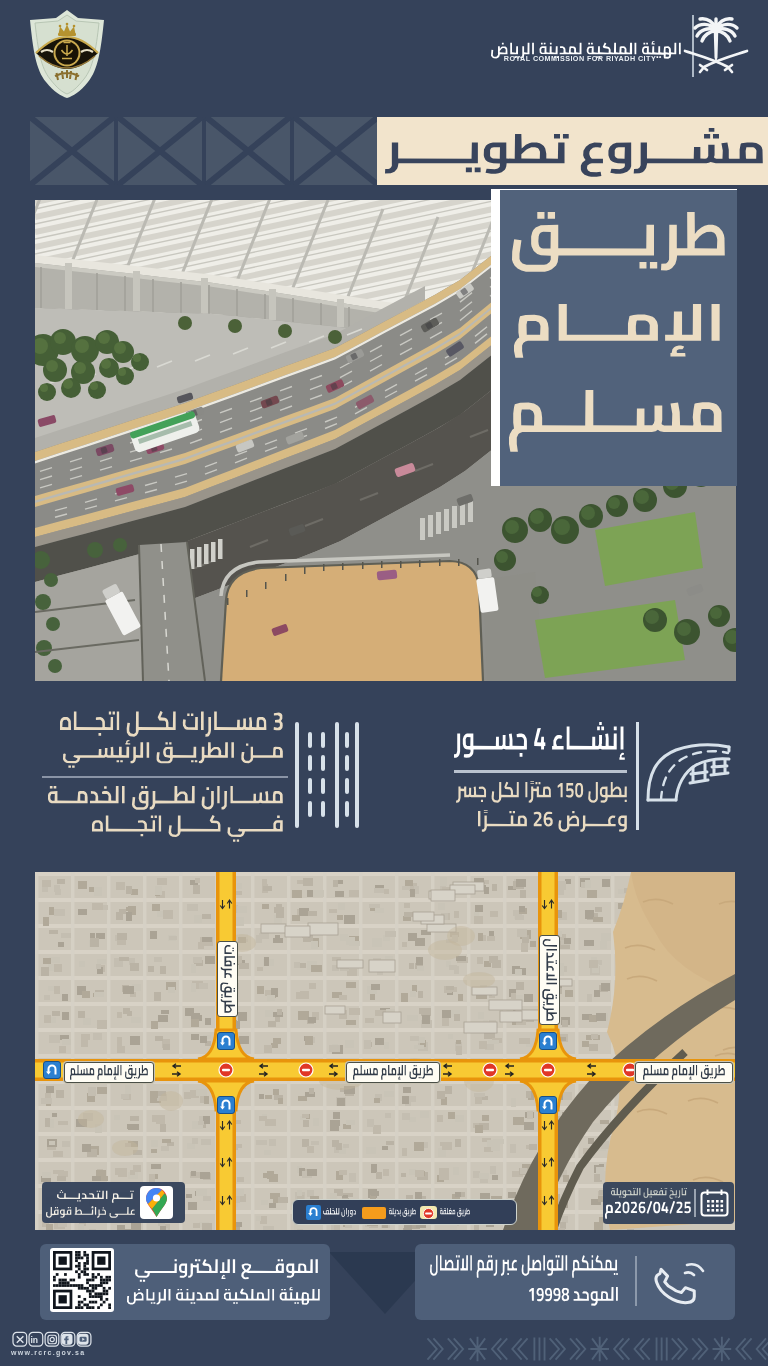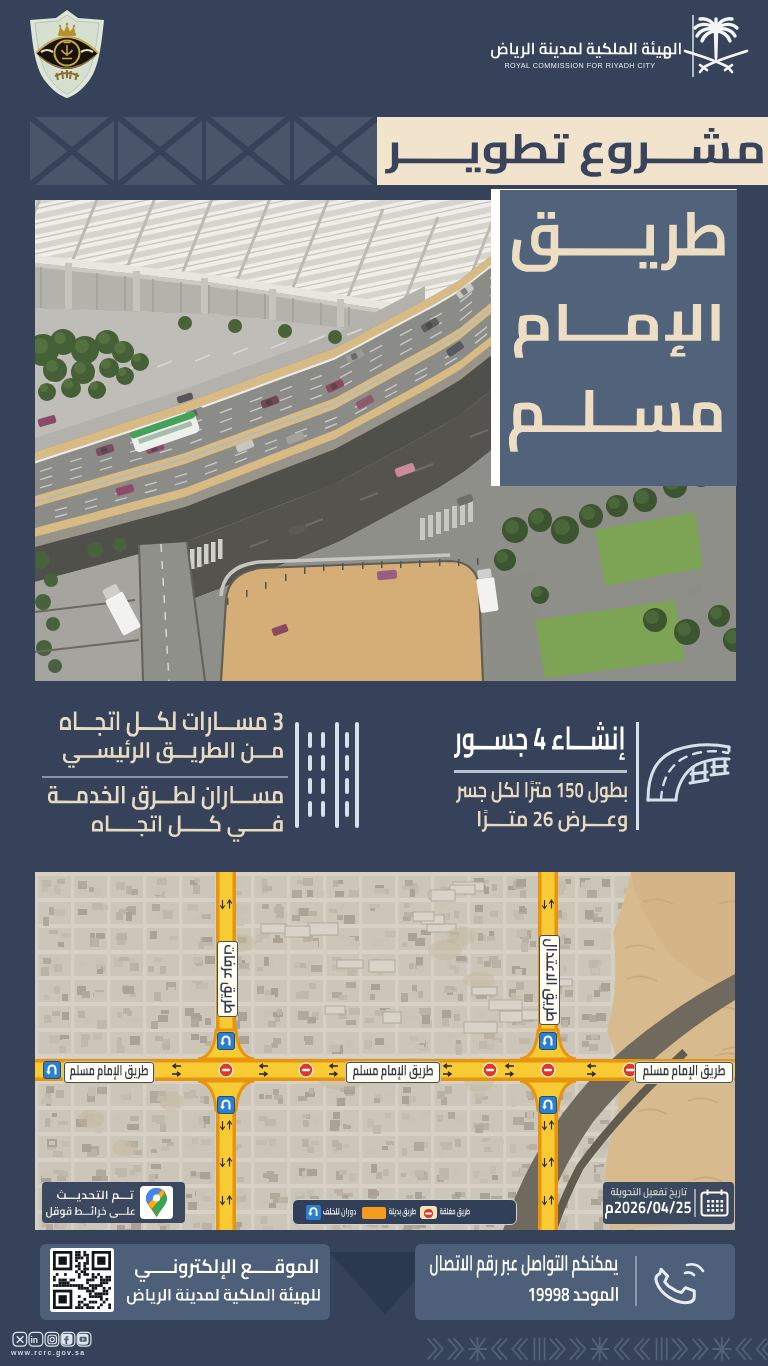--- a/index.html
+++ b/index.html
@@ -458,21 +458,21 @@
     <g transform="translate(660 390) rotate(-20)">
       <rect x="-8" y="-4" width="16" height="8" rx="2" fill="#8c8c88"></rect>
     </g>
     <g transform="translate(245 430) rotate(-20)">
       <rect x="-8" y="-4" width="16" height="8" rx="2" fill="#8c4a62"></rect>
     </g>
   </svg>
 <svg style="position:absolute;left:491px;top:41px" width="190" height="18" viewBox="0 0 212.5 18.2" preserveAspectRatio="none">
     <path d="M188.2 15.5L188.2 17.2L190.2 17.0L190.2 15.5ZM185.0 15.5L185.2 17.2L187.0 17.2L187.0 15.5ZM120.8 15.5L120.8 17.2L122.5 17.2L122.5 15.5ZM117.5 15.5L117.5 17.2L119.5 17.2L119.5 15.5ZM73.5 15.5L73.8 17.2L75.5 17.2L75.5 15.5ZM70.5 15.5L70.5 17.2L72.5 17.2L72.5 15.5ZM29.2 15.5L29.5 17.2L31.2 17.2L31.2 15.5ZM26.2 15.5L26.2 17.2L28.2 17.2L28.2 15.5ZM54.2 8.0L54.5 11.8L56.2 13.2L74.5 13.5L74.5 5.2L72.5 5.2L72.2 11.8L67.8 11.5L67.8 5.2L65.8 5.2L65.5 11.8L62.0 11.5L62.0 5.2L57.2 5.2L55.8 5.8L54.8 6.8ZM57.2 7.0L60.0 7.2L59.8 11.8L57.2 11.8L56.2 10.8L56.2 8.2ZM0.5 8.8L0.0 14.8L1.5 16.8L3.0 17.5L6.0 17.8L8.0 17.0L9.2 15.8L10.0 13.5L18.5 13.5L18.2 7.8L17.8 6.8L16.2 5.5L12.5 5.5L11.5 6.0L10.0 7.8L9.8 5.2L7.8 5.2L7.8 14.2L6.0 16.0L3.2 15.8L2.0 14.5L2.5 9.0ZM9.8 10.0L11.8 7.8L13.2 7.0L14.8 7.0L16.2 8.2L16.5 9.0L16.2 11.8L9.8 11.5ZM210.2 1.8L210.2 13.5L212.2 13.5L212.2 1.8ZM207.2 1.8L205.2 1.8L205.0 11.8L201.2 11.5L201.2 8.8L200.8 7.0L199.0 5.5L198.0 5.2L194.0 5.5L193.5 6.0L193.0 11.8L189.2 11.5L189.2 5.2L187.2 5.2L187.0 11.8L182.5 11.5L182.5 5.2L180.5 5.2L180.2 11.8L176.5 11.5L176.5 5.2L171.8 5.2L169.8 6.2L168.8 8.8L169.0 11.2L170.2 13.0L171.8 13.5L193.2 13.8L193.2 16.5L193.8 17.8L198.2 18.0L200.8 16.8L201.5 13.5L207.2 13.5ZM195.2 16.0L195.5 13.5L199.2 13.8L199.2 15.0L198.5 16.0ZM195.8 7.0L197.8 7.0L199.0 8.0L199.0 11.8L195.2 11.5L195.2 7.5ZM172.0 7.0L174.5 7.2L174.2 11.8L172.0 11.8L171.0 11.0L170.8 8.8ZM173.5 1.8L173.8 3.5L175.5 3.5L175.5 1.8ZM170.5 1.8L170.5 3.5L172.5 3.5L172.5 1.8ZM160.5 1.8L160.5 13.5L162.5 13.5L162.5 1.8ZM111.8 1.8L112.0 3.5L113.8 3.5L113.8 1.8ZM108.8 1.8L108.8 3.5L110.8 3.5L110.8 1.8ZM101.2 1.8L99.2 1.8L99.0 11.8L95.2 11.5L95.0 7.5L94.5 6.5L93.0 5.5L89.0 5.2L87.8 5.8L87.0 11.8L83.5 11.5L83.2 8.2L82.8 7.0L81.8 6.0L80.0 5.2L77.2 5.2L77.2 7.0L80.2 7.2L81.2 8.5L81.0 11.8L76.8 11.8L76.8 13.5L101.2 13.5ZM89.8 7.0L91.8 7.0L93.0 8.0L93.0 11.8L89.2 11.5L89.2 8.0ZM65.8 1.8L66.0 3.5L67.8 3.5L67.8 1.8ZM59.0 1.8L59.0 3.5L61.0 3.2L61.0 1.8ZM55.8 1.8L56.0 3.5L57.8 3.5L57.8 1.8ZM46.0 1.8L46.0 13.5L48.0 13.5L48.0 1.8ZM43.0 1.8L41.0 1.8L40.8 11.8L37.0 11.5L37.0 5.2L35.0 5.2L35.0 14.5L34.2 15.8L32.8 16.0L32.8 17.8L35.8 17.0L36.8 15.8L37.2 13.5L43.0 13.5ZM21.5 1.8L21.5 13.5L30.2 13.5L30.2 5.2L28.2 5.2L28.0 11.8L23.5 11.5L23.5 1.8ZM12.2 1.8L12.2 3.5L14.2 3.5L14.2 1.8ZM107.0 8.8L107.2 11.2L108.5 13.0L110.0 13.5L157.8 13.5L157.8 1.8L155.5 1.8L155.2 11.8L151.5 11.5L151.5 7.8L150.0 5.8L148.5 5.2L145.5 5.2L144.0 5.8L143.5 11.8L139.8 11.5L139.8 1.8L137.8 1.8L137.5 11.8L133.8 11.5L133.8 8.8L133.0 7.0L131.8 6.0L127.5 5.0L129.0 2.5L127.2 1.5L125.0 5.8L126.0 7.2L131.0 7.8L131.8 8.8L131.5 11.8L121.8 11.5L121.8 5.2L119.8 5.2L119.5 11.8L114.8 11.5L114.8 5.2L109.2 5.5L108.0 6.2ZM146.0 7.0L148.2 7.0L149.5 8.0L149.2 11.8L145.8 11.5ZM110.2 7.0L112.8 7.2L112.5 11.8L110.2 11.8L109.2 11.0L109.0 8.8ZM180.8 0.2L180.0 1.0L179.5 3.5L183.2 3.5L183.2 2.5L181.0 2.2L181.0 1.5L181.5 1.0L182.5 1.0L183.0 0.2Z" fill="#ffffff" fill-rule="evenodd"></path>
   </svg>
-<div class="abs" style="left:496px;top:61px;width:168px;text-align:center;font-size:7.2px;font-weight:normal;color:#e8edf2;letter-spacing:0.45px">ROYAL COMMISSION FOR RIYADH CITY</div>
+<div class="abs" style="left:496px;top:54px;width:168px;text-align:center;font-size:7.2px;font-weight:bold;color:#e8edf2;letter-spacing:0.45px">ROYAL COMMISSION FOR RIYADH CITY</div>
 <div class="abs" style="left:692px;top:15px;width:1.5px;height:62px;background:#aeb9c6"></div>
 <svg class="abs" style="left:683px;top:15px" width="66" height="60" viewBox="0 0 66 60">
     <g fill="none" stroke="#f3f5f7" stroke-width="3.4" stroke-linecap="round">
       <path d="M33 13 L33 4"></path>
       <path d="M33 13 C29 6 23 3 17 4"></path>
       <path d="M33 13 C37 6 43 3 49 4"></path>
       <path d="M33 14 C26 8 17 8 12 13"></path>
       <path d="M33 14 C40 8 49 8 54 13"></path>
       <path d="M33 15 C25 12 17 15 14 21"></path>
       <path d="M33 15 C41 12 49 15 52 21"></path>

